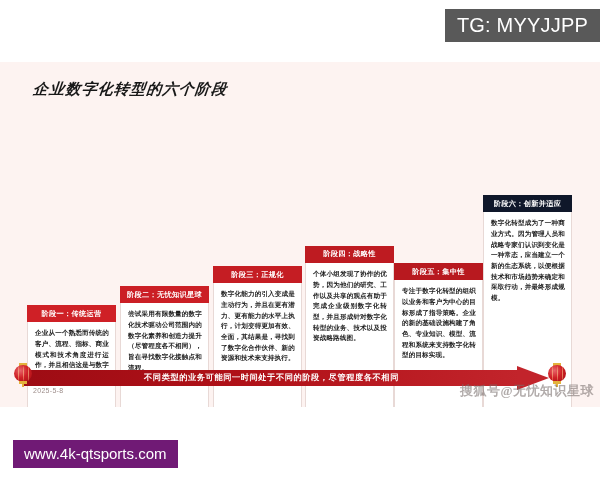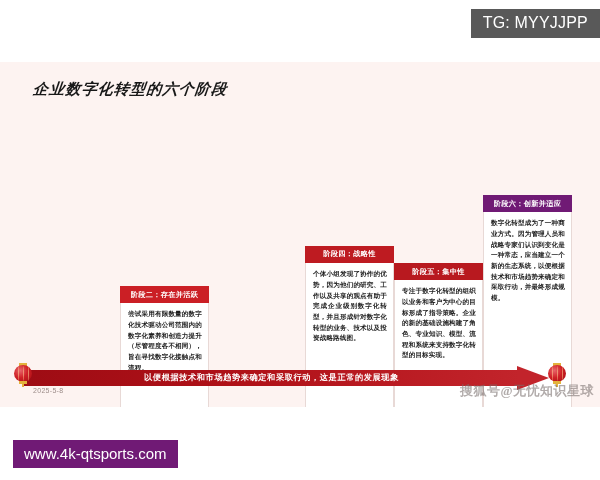--- a/index.html
+++ b/index.html
@@ -19,21 +19,21 @@
     background: #ffffff;
   }
 
   
   .tg-badge {
     position: absolute;
     top: 9px;
     right: 0px;
     background: #595959;
     color: #ffffff;
-    font-size: 16px;
+    font-size: 20px;
     letter-spacing: 0.2px;
     padding: 6px 12px 7px 12px;
     line-height: 1;
     white-space: nowrap;
   }
 
   
   .slide {
     position: absolute;
     left: 0;
@@ -228,48 +228,56 @@
 <div id="page">
 
   <div class="tg-badge">TG: MYYJJPP</div>
 
   <div class="slide">
 
     <div class="slide-title">企业数字化转型的六个阶段</div>
 
     <div class="stairs">
 
+      <div class="stage-card" style="left:27px; top:244px; height:120px;">
+        <div class="stage-head" style="background:#cf2026;">阶段一：传统运营</div>
+        <div class="stage-body">企业从一个熟悉而传统的客户、流程、指标、商业模式和技术角度进行运作，并且相信这是与数字化相关的解决方案。</div>
+      </div>
 
       <div class="stage-card" style="left:120px; top:225px; height:139px;">
-        <div class="stage-head" style="background:#cb1f25;">阶段二：存在并活跃</div>
+        <div class="stage-head" style="background:#cb1f25;">阶段二：无忧知识星球</div>
         <div class="stage-body">尝试采用有限数量的数字化技术驱动公司范围内的数字化素养和创造力提升（尽管程度各不相同），旨在寻找数字化接触点和流程。</div>
       </div>
 
+      <div class="stage-card" style="left:213px; top:205px; height:159px;">
+        <div class="stage-head" style="background:#c51d23;">阶段三：正规化</div>
+        <div class="stage-body">数字化能力的引入变成是主动行为，并且在更有潜力、更有能力的水平上执行，计划变得更加有效、全面，其结果是，寻找到了数字化合作伙伴、新的资源和技术来支持执行。</div>
+      </div>
 
       <div class="stage-card" style="left:305px; top:185px; height:179px;">
         <div class="stage-head" style="background:#be1b21;font-family:Liberation Mono, monospace;">阶段四：战略性</div>
         <div class="stage-body">个体小组发现了协作的优势，因为他们的研究、工作以及共享的观点有助于完成企业级别数字化转型，并且形成针对数字化转型的业务、技术以及投资战略路线图。</div>
       </div>
 
       <div class="stage-card" style="left:394px; top:154px; height:210px;margin-top:48px;">
         <div class="stage-head" style="background:#b8191f;">阶段五：集中性</div>
         <div class="stage-body">专注于数字化转型的组织以业务和客户为中心的目标形成了指导策略。企业的新的基础设施构建了角色、专业知识、模型、流程和系统来支持数字化转型的目标实现。</div>
       </div>
 
       <div class="stage-card" style="left:483px; top:134px; height:230px;">
-        <div class="stage-head" style="background:#701a75;text-align:center;">阶段六：创新并适应</div>
+        <div class="stage-head" style="background:#0f172a;text-align:center;">阶段六：创新并适应</div>
         <div class="stage-body">数字化转型成为了一种商业方式。因为管理人员和战略专家们认识到变化是一种常态，应当建立一个新的生态系统，以便根据技术和市场趋势来确定和采取行动，并最终形成规模。</div>
       </div>
 
     </div>
 
     <div class="arrow-banner">
       <div class="arrow-bar"></div>
       <div class="arrow-head"></div>
-      <div class="arrow-text">以便根据技术和市场趋势来确定和采取行动，这是正常的发展现象</div>
+      <div class="arrow-text">不同类型的业务可能同一时间处于不同的阶段，尽管程度各不相同</div>
     </div>
 
     <div class="lantern lantern-left">
       <div class="cap-t"></div>
       <div class="globe"></div>
       <div class="rib" style="left:6px;"></div>
       <div class="rib" style="left:11px;"></div>
       <div class="rib" style="left:16px;"></div>
       <div class="cap-b"></div>
       <div class="tassel"></div>

